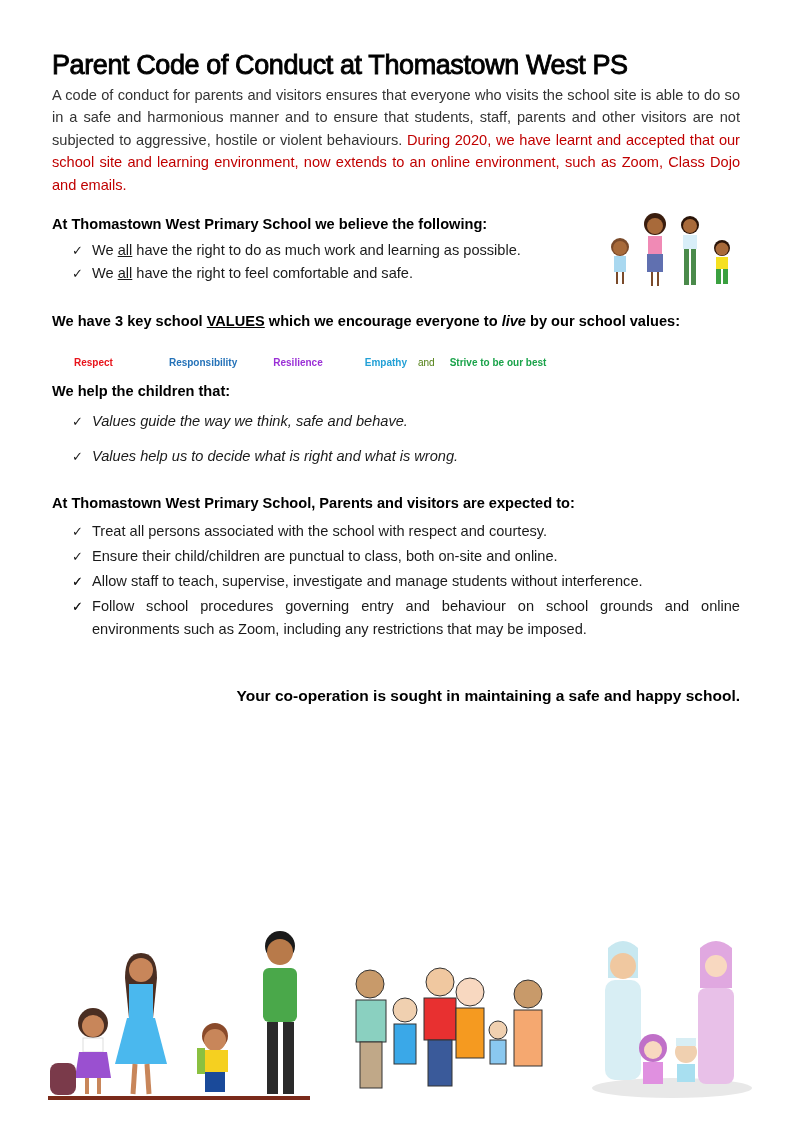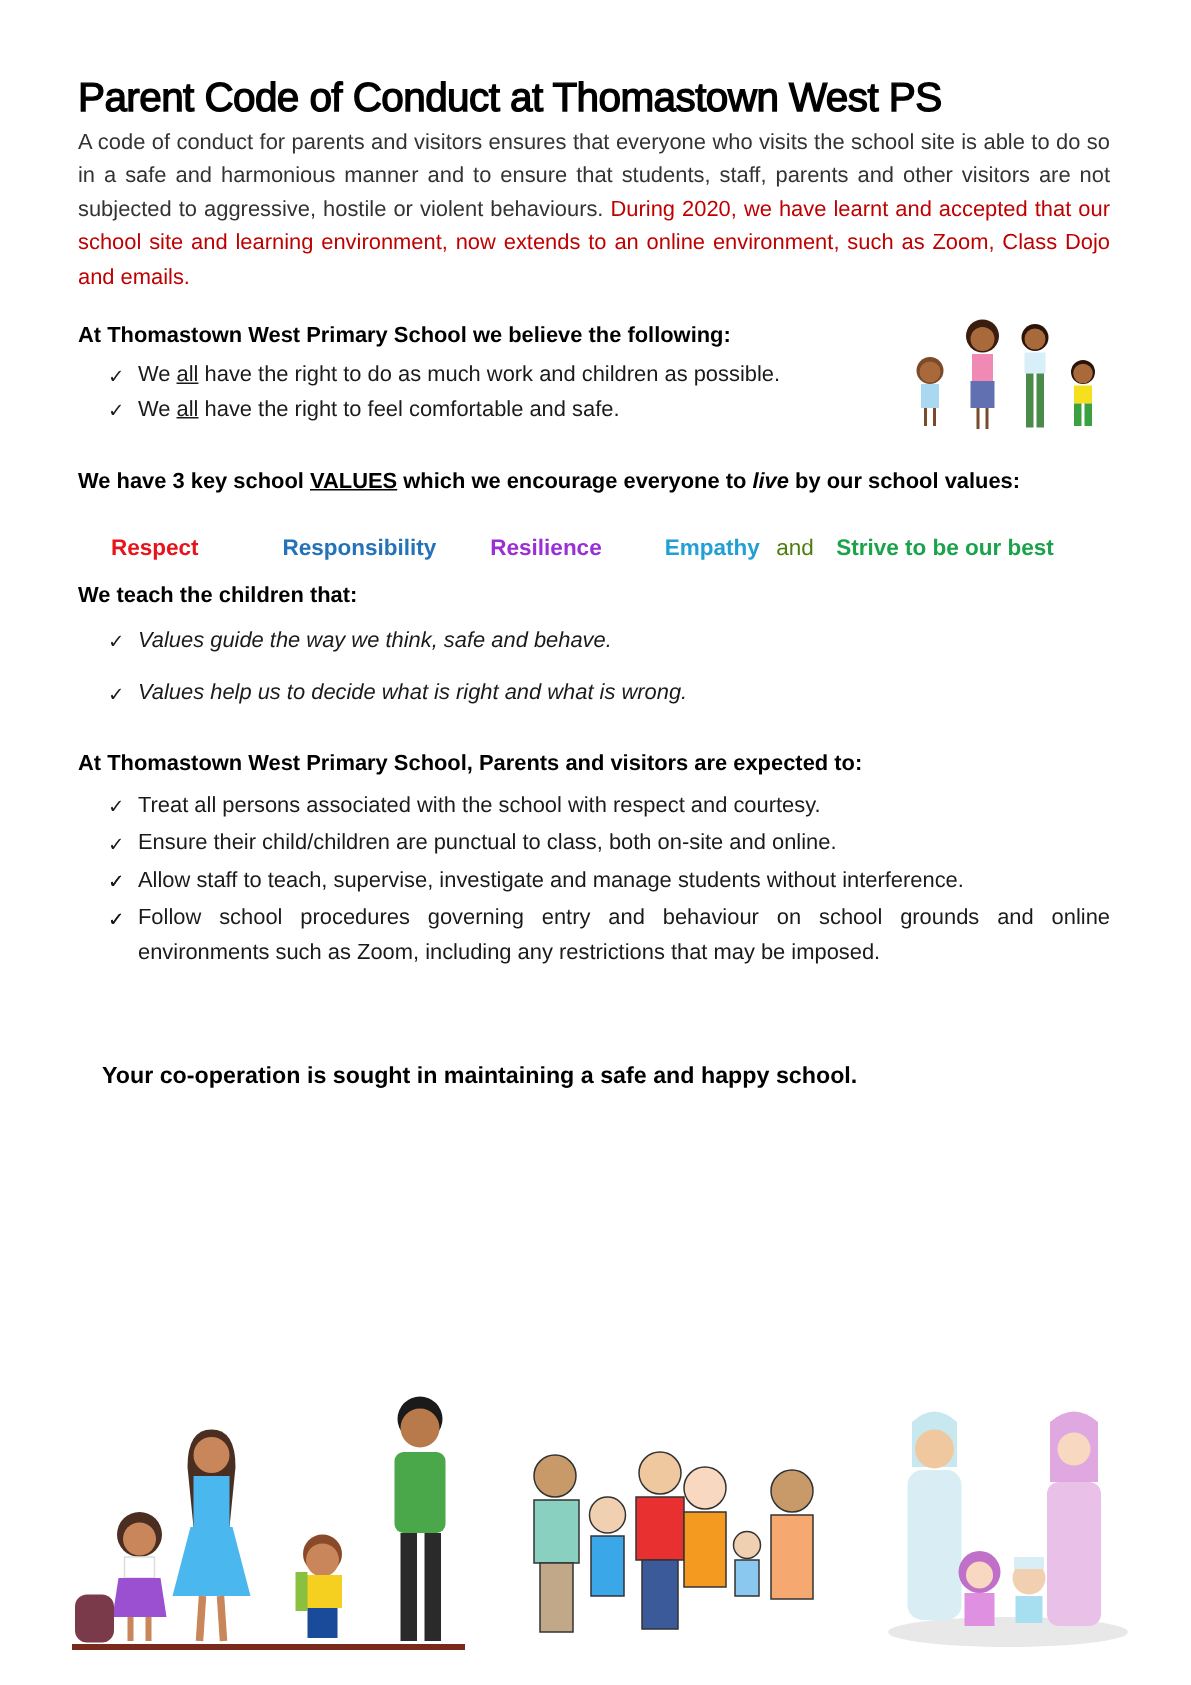--- a/index.html
+++ b/index.html
@@ -10,61 +10,61 @@
            color:#000; letter-spacing:-0.4px; margin:0; line-height:34px;
            -webkit-text-stroke:0.9px #000; }
   .intro { font-size:14.6px; line-height:22.4px; text-align:justify; margin:2px 0 0 0; color:#333; }
   .intro .red { color:#c00000; }
   .h { font-weight:bold; font-size:14.6px; color:#000; margin:0; }
   .checks { list-style:none; margin:0; padding:0 0 0 20px; }
   .checks li { position:relative; padding-left:20px; font-size:14.6px; line-height:23px; color:#1a1a1a; }
   .checks li .ck { position:absolute; left:0; top:0; font-size:13px; }
   .checks.just li { text-align:justify; }
   .u { text-decoration:underline; }
-  .values { display:flex; align-items:flex-start; font-weight:bold; font-size:15px; margin:0; }
+  .values { display:flex; align-items:flex-start; font-weight:bold; font-size:10px; margin:0; }
   .values span { display:inline-block; }
   .art { position:absolute; }
   .red-bold { color:#e8141b; font-weight:bold; font-size:15.5px; line-height:24px; margin:0; }
-  .center-bold { text-align:left; font-weight:bold; font-size:15.5px; color:#000; margin:16px; }
+  .center-bold { text-align:right; font-weight:bold; font-size:15.5px; color:#000; margin:0; }
   .it { font-style:italic; }
 </style>
 </head>
 <body>
 
 <div class="page">
 
   <h1 class="title">Parent Code of Conduct at Thomastown West PS</h1>
 
   <p class="intro">
     <span>A code of conduct for parents and visitors ensures that everyone who visits the school site is able to do so in a safe and harmonious manner and to ensure that students, staff, parents and other visitors are not subjected to aggressive, hostile or violent behaviours.</span>
     <span class="red">During 2020, we have learnt and accepted that our school site and learning environment, now extends to an online environment, such as Zoom, Class Dojo and emails.</span>
   </p>
 
   <div style="height:20px"></div>
   <p class="h">At Thomastown West Primary School we believe the following:</p>
   <ul class="checks" style="margin-top:7px">
-    <li><span class="ck">✓</span><span>We </span><span class="u">all</span><span> have the right to do as much work and children as possible.</span></li>
+    <li><span class="ck">✓</span><span>We </span><span class="u">all</span><span> have the right to do as much work and learning as possible.</span></li>
     <li><span class="ck">✓</span><span>We </span><span class="u">all</span><span> have the right to feel comfortable and safe.</span></li>
   </ul>
 
   <div style="height:28px"></div>
   <p class="h"><span>We have 3 key school </span><span class="u">VALUES</span><span> which we encourage everyone to </span><span class="it">live</span><span> by our school values:</span></p>
 
   <div style="height:28px"></div>
   <div class="values">
     <span style="margin-left:22px;color:#e8141b">Respect</span>
     <span style="margin-left:56px;color:#2472b8">Responsibility</span>
     <span style="margin-left:36px;color:#9a2fd6">Resilience</span>
     <span style="margin-left:42px;color:#22a0d6">Empathy</span>
     <span style="margin-left:11px;color:#4d7c0f;font-weight:normal">and</span>
     <span style="margin-left:15px;color:#1aa34a">Strive to be our best</span>
   </div>
 
   <div style="height:15px"></div>
-  <p class="h">We teach the children that:</p>
+  <p class="h">We help the children that:</p>
   <ul class="checks" style="margin-top:11px">
     <li class="it" style="margin-bottom:12px"><span class="ck" style="font-style:normal">✓</span><span>Values guide the way we think, safe and behave.</span></li>
     <li class="it"><span class="ck" style="font-style:normal">✓</span><span>Values help us to decide what is right and what is wrong.</span></li>
   </ul>
 
   <div style="height:27px"></div>
   <p class="h">At Thomastown West Primary School, Parents and visitors are expected to:</p>
   <ul class="checks just" style="margin-top:9px;width:668px">
     <li style="margin-bottom:2px"><span class="ck">✓</span><span>Treat all persons associated with the school with respect and courtesy.</span></li>
     <li style="margin-bottom:2px"><span class="ck">✓</span><span>Ensure their child/children are punctual to class, both on-site and online.</span></li>

